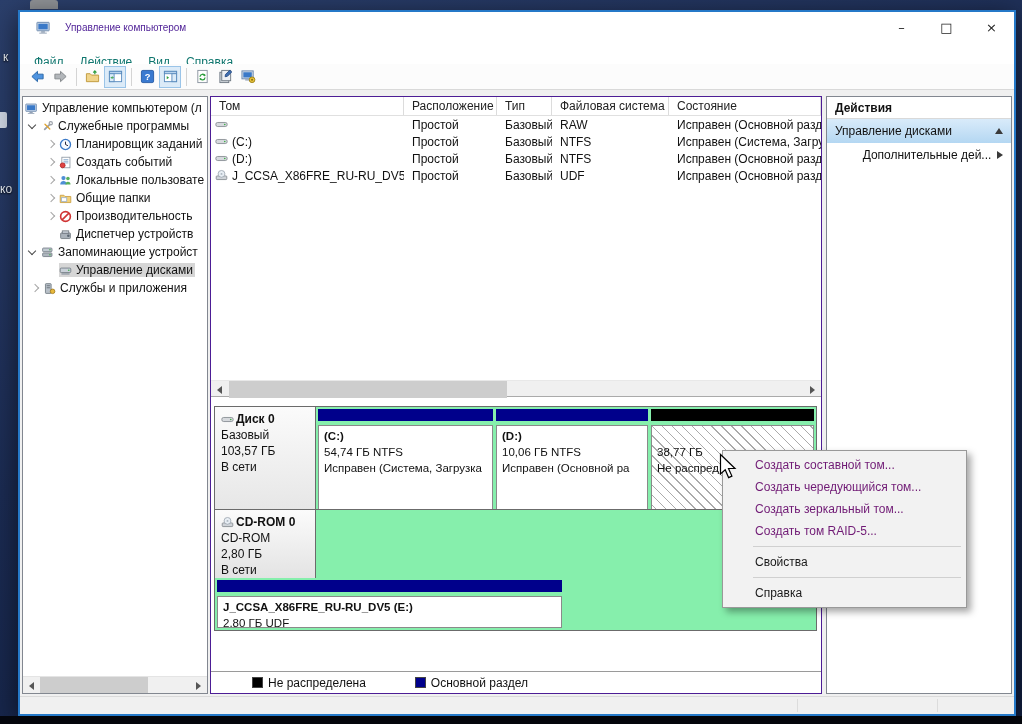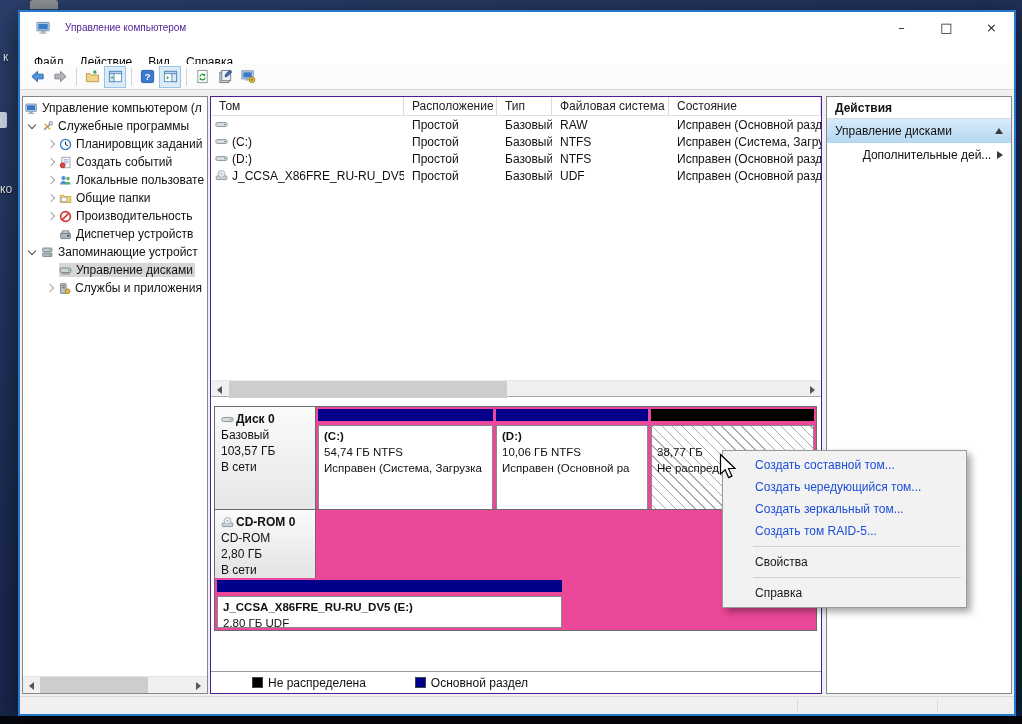--- a/index.html
+++ b/index.html
@@ -21,21 +21,21 @@
   .titlebar { position:absolute; left:0; top:0; right:0; height:30px; background:#fff;
     display:flex; align-items:center; }
   .titlebar .icn { margin:0 7px 0 8px; }
   .title-text { font-size:10px; color:#4c1d95; }
   .win-controls { margin-left:auto; display:flex; height:100%; }
   .win-btn { width:45px; height:100%; display:flex; align-items:center; justify-content:center;
     font-size:13px; color:#222; font-family:"DejaVu Sans",sans-serif; }
 
   .menubar { position:absolute; left:0; top:30px; right:0; height:22px; background:#fff;
     display:flex; align-items:center; padding-left:6px; }
-  .menubar-item { padding:2px 8px; color:#000000;margin-top:18px; }
+  .menubar-item { padding:2px 8px; color:#0f766e;margin-top:18px; }
 
   .toolbar { position:absolute; left:0; top:52px; right:0; height:26px; background:#fcfcfc;
     border-bottom:1px solid #d9d9d9; display:flex; align-items:center; padding-left:6px; }
   .tb-btn { width:22px; height:22px; display:flex; align-items:center; justify-content:center;
     border:1px solid transparent; margin-right:1px; }
   .tb-btn.toggled { background:#dcebf8; border-color:#9ac4e8; }
   .tb-sep { width:1px; height:18px; background:#d4d4d4; margin:0 4px; }
 
   .icn { display:inline-flex; }
   .icn svg { width:15px; height:15px; }
@@ -70,21 +70,21 @@
   .vt-header { height:19px; border-bottom:1px solid #e0e0e0; }
   .vt-header .vt-cell { border-right:1px solid #dcdcdc; display:flex; align-items:center; padding-left:8px; color:#222; overflow:hidden; white-space:nowrap; }
   .vt-row { height:17px; }
   .vt-row .vt-cell { display:flex; align-items:center; padding-left:8px; overflow:hidden; white-space:nowrap; }
   .vt-row .vt-cell.vol { padding-left:4px; }
   .vt-row .icn { margin-right:4px; }
 
   .mid-hscroll { left:0; right:0; top:283px; border-top:1px solid #e8e8e8; border-bottom:1px solid #aaa; }
 
   .disk-area { position:absolute; left:0; right:0; top:302px; bottom:22px; background:#fff; }
-  .disk-row { position:absolute; left:3px; right:4px; height:122px; border:1px solid #6b6b6b; display:flex; background:#ec4899; }
+  .disk-row { position:absolute; left:3px; right:4px; height:122px; border:1px solid #6b6b6b; display:flex; background:#86efac; }
   .disk-label { width:101px; min-width:101px; border-right:1px solid #6b6b6b;
     background:linear-gradient(#fbfbfb,#e3e3e3); padding:4px 0 0 6px; overflow:hidden; white-space:nowrap; }
   .disk-label .dl-name { font-weight:bold; display:flex; align-items:center; }
   .disk-label .dl-name .icn { margin-right:2px; }
   .disk-label div { line-height:16px; }
   .part-area { flex:1; display:flex; padding:2px 2px; gap:3px; overflow:hidden; }
   .part { display:flex; flex-direction:column; }
   .part-strip { height:12px; margin-bottom:4px; }
   .part-box { flex:1; border:1px solid #8a8a8a; background:#fff; padding:2px 5px; overflow:hidden; white-space:nowrap; font-size:11.5px; }
   .part-box div { line-height:16px; }
@@ -108,21 +108,21 @@
   .actions-more .lbl { flex:1;text-align:center; }
   .tri-right { width:0; height:0; border-left:6px solid #3a3a3a; border-top:4.5px solid transparent; border-bottom:4.5px solid transparent; }
 
   .statusbar { position:absolute; left:0; right:0; bottom:0; height:18px; background:#f0f0f0; border-top:1px solid #dadada; }
   .sb-sep { position:absolute; top:2px; bottom:2px; width:1px; background:#dcdcdc; }
 
   
   .context-menu { position:absolute; left:722px; top:450px; width:245px; background:#f2f2f2;
     border:1px solid #999; box-shadow:4px 4px 7px rgba(0,0,0,.35); padding:3px 2px; z-index:40; }
   .menu-item { height:22px; line-height:22px; padding-left:30px; color:#1a1a1a; overflow:hidden; white-space:nowrap; }
-  .menu-item.disabled { color:#1d4ed8; }
+  .menu-item.disabled { color:#701a75; }
   .menu-item.highlighted { background:#a5d3f3; }
   .menu-sep { height:1px; background:#d0d0d0; margin:4px 3px 4px 28px; }
 
   .cursor { position:absolute; left:719px; top:453px; z-index:60; }
 </style>
 </head>
 <body>
 
 <div class="desktop">
   <div class="desk-frag" style="left:3px; top:50px;">к</div>
@@ -371,21 +371,21 @@
               <span class="icn small">
                 <svg viewBox="0 0 16 16">
                   <rect x="1.5" y="5" width="13" height="5.5" rx="1.2" fill="#c9d0d8" stroke="#6d767f"></rect>
                   <circle cx="12" cy="7.7" r="1" fill="#3fae49"></circle>
                   <rect x="3" y="11.5" width="10" height="1.5" fill="#8a94a0"></rect>
                 </svg>
               </span>
               <span class="tree-label">Управление дисками</span>
             </span>
           </div>
-          <div class="tree-row" style="padding-left: 19px;">
+          <div class="tree-row" style="padding-left: 4px;">
             <span class="chev collapsed"></span>
             <span class="tree-sel">
               <span class="icn small">
                 <svg viewBox="0 0 16 16">
                   <rect x="3" y="2" width="7" height="12" rx="0.8" fill="#b8c0c8" stroke="#6d767f"></rect>
                   <rect x="4.5" y="4" width="4" height="1.2" fill="#6d767f"></rect>
                   <rect x="4.5" y="6.5" width="4" height="1.2" fill="#6d767f"></rect>
                   <circle cx="11.8" cy="11.5" r="2.8" fill="#e8b93c" stroke="#a07818"></circle>
                 </svg>
               </span>

